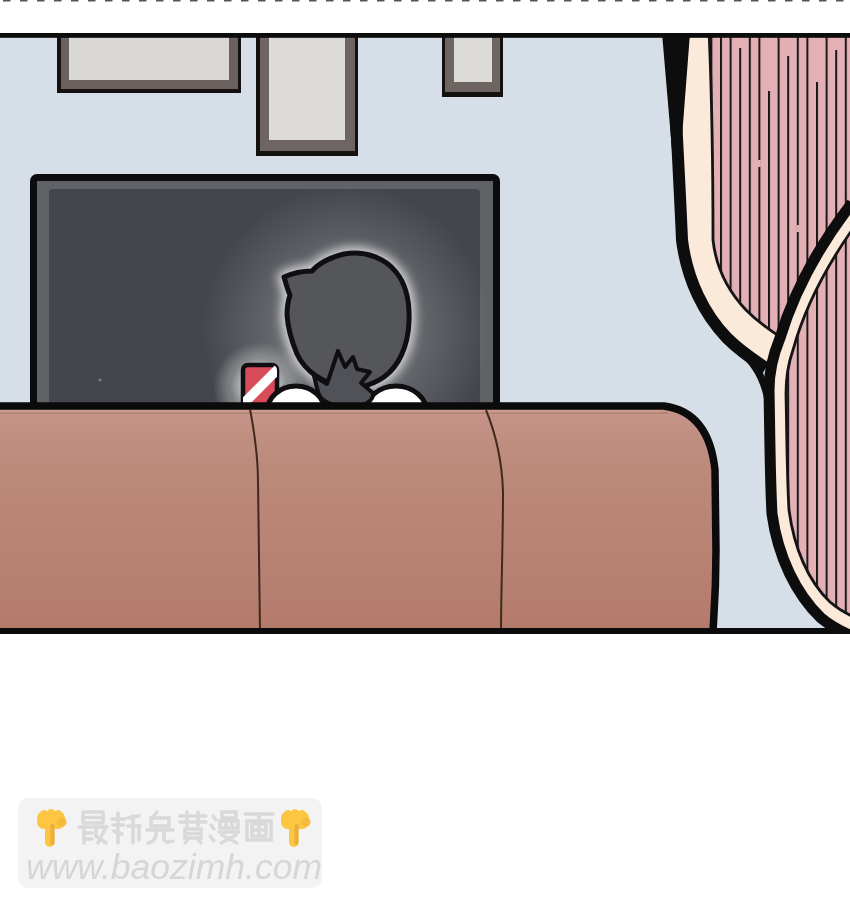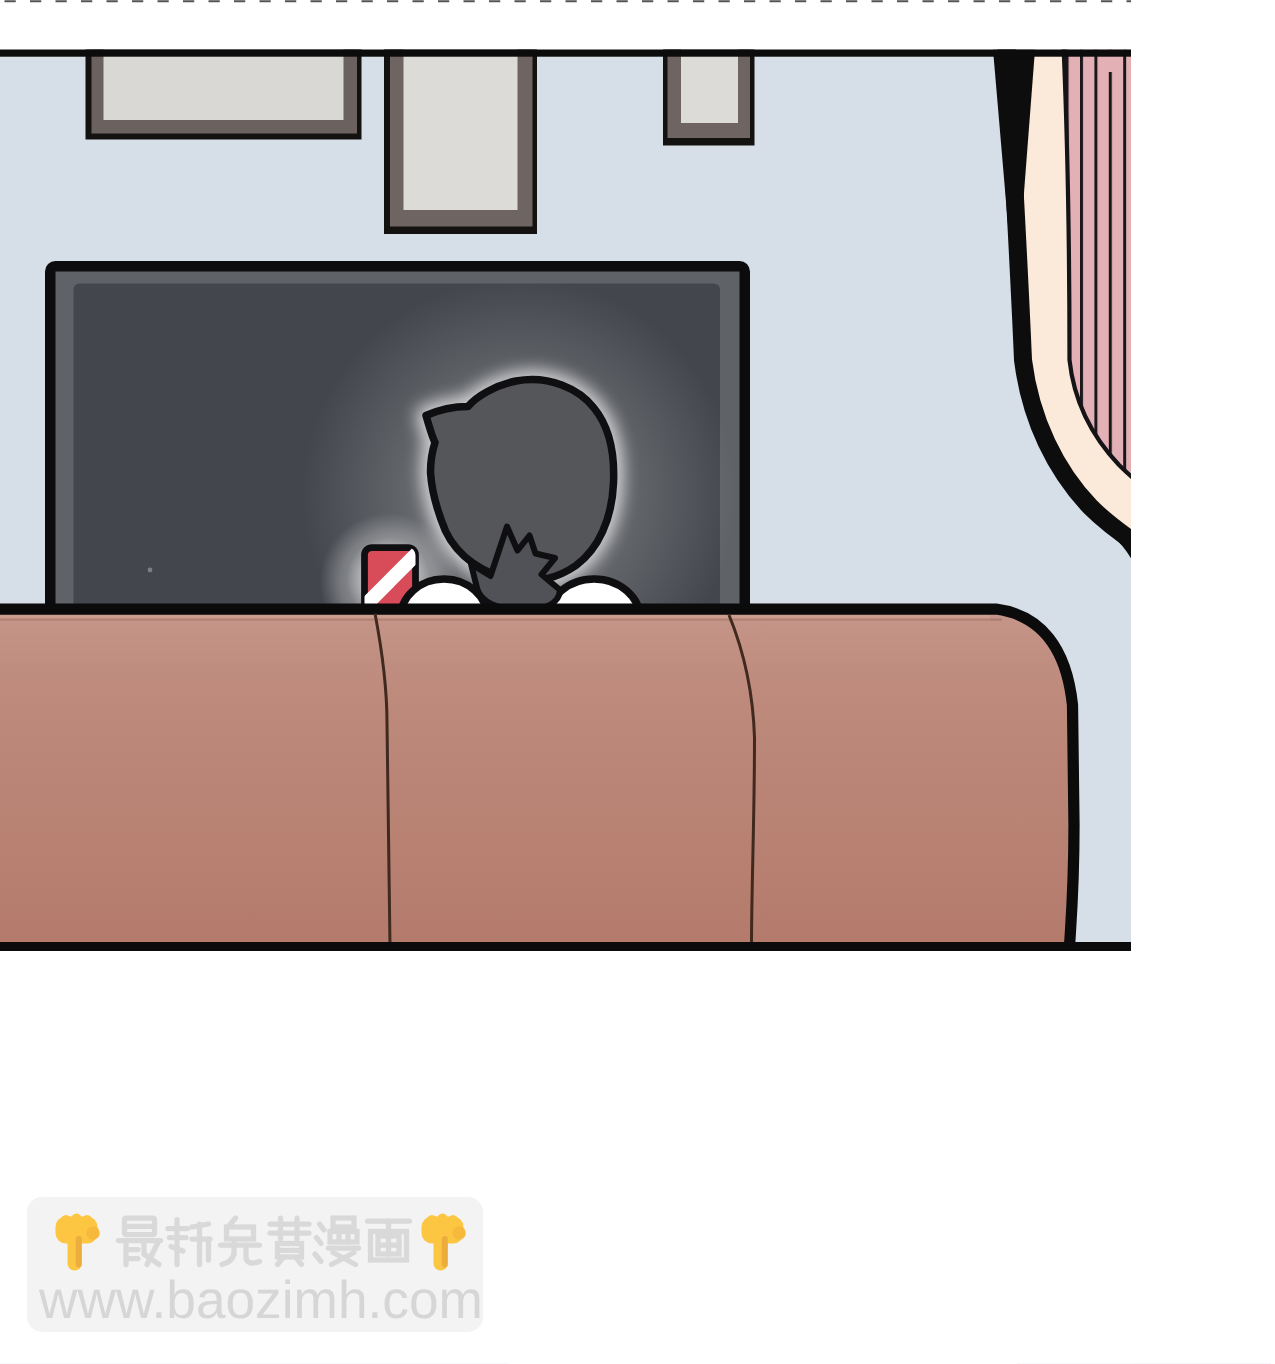--- a/index.html
+++ b/index.html
@@ -1,16 +1,16 @@
 <!DOCTYPE html>
 <html><head>
 <meta charset="utf-8">
 <style>
   html,body{margin:0;padding:0;background:#ffffff;}
-  .page{position:relative;width:754px;height:909px;overflow:hidden;font-family:"Liberation Sans",sans-serif;}
+  .page{position:relative;width:850px;height:909px;overflow:hidden;font-family:"Liberation Sans",sans-serif;font-style:italic;}
 </style>
 </head>
 <body>
 <div class="page">
 <svg width="850" height="909" viewBox="0 0 850 909" xmlns="http://www.w3.org/2000/svg">
 <defs>
   <pattern id="stripes" width="9.6" height="10" patternUnits="userSpaceOnUse">
     <rect width="9.6" height="10" fill="#e3b0b5"></rect>
     <rect x="0" width="2" height="10" fill="#1a171a"></rect>
   </pattern>

